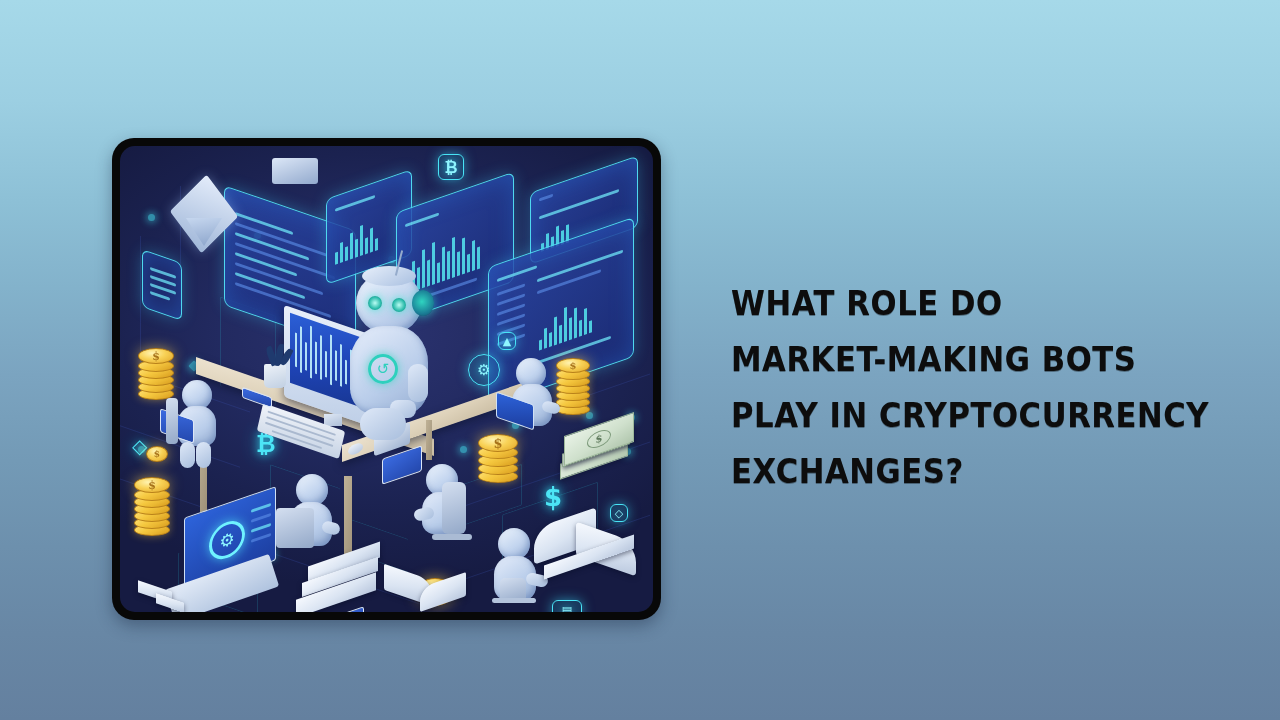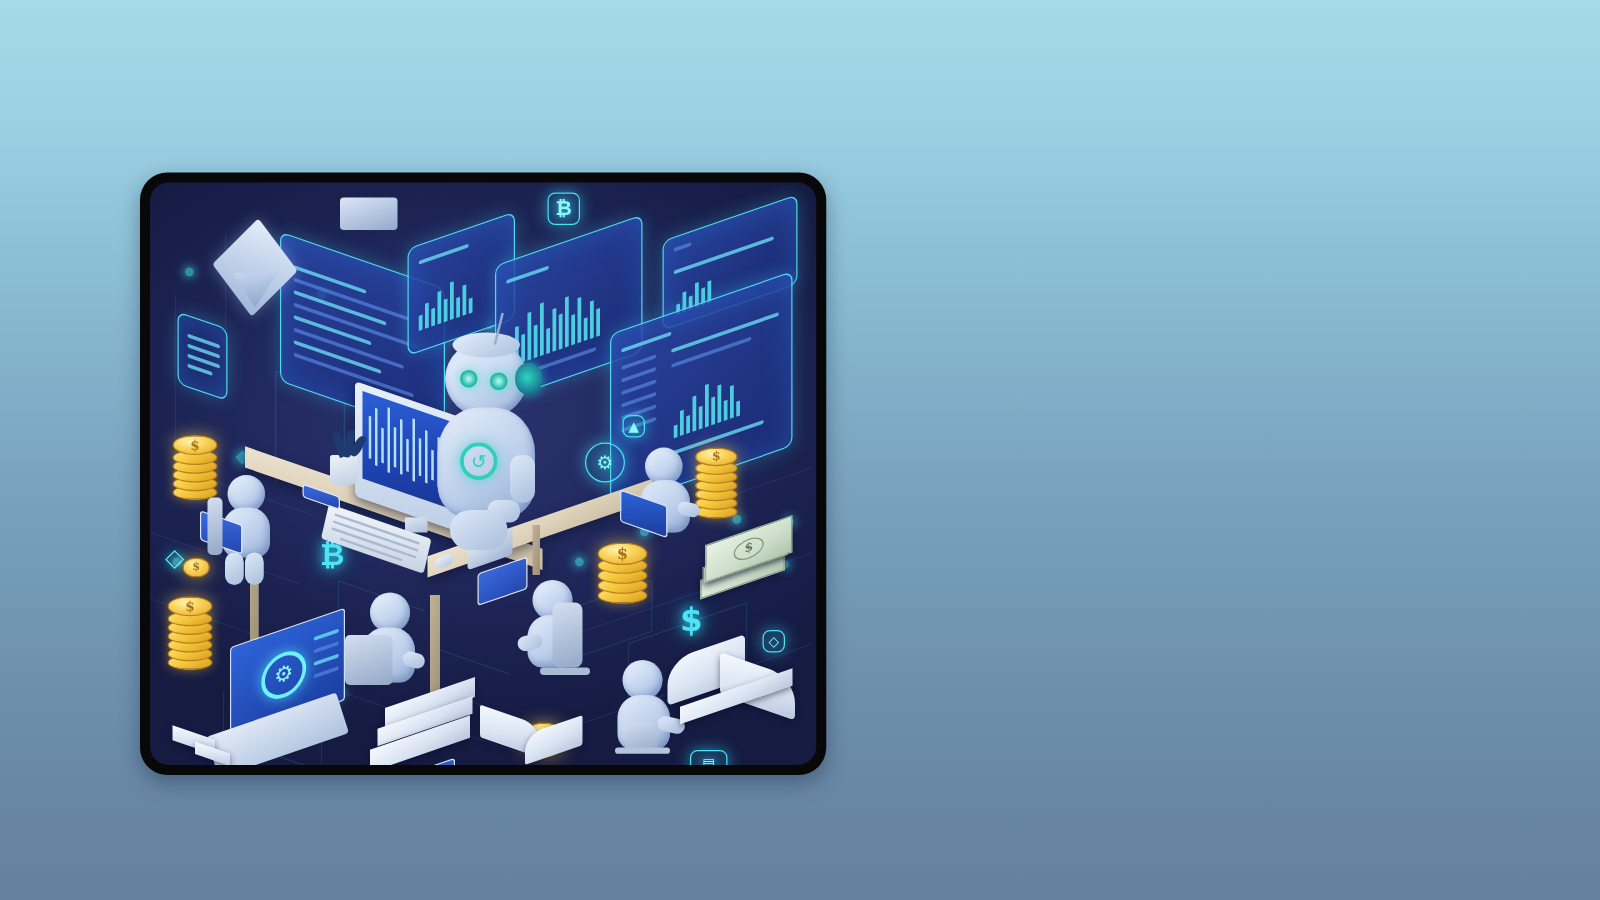--- a/index.html
+++ b/index.html
@@ -593,14 +593,20 @@
                      color:#5e7a5c;font-size:10px;font-weight:bold;text-align:center;line-height:14px;
                      font-family:'DejaVu Serif',serif;">$</span>
       </div>
 
       <div class="tablet" style="left:210px;top:466px;width:34px;height:16px;transform:skewY(-19deg);"></div>
       <div class="glyph-box" style="left:432px;top:454px;width:30px;height:20px;font-size:11px;">▤</div>
 
     </div>
   </div>
 
+  <div class="headline">
+    <div class="hl-line">WHAT ROLE DO</div>
+    <div class="hl-line">MARKET-MAKING BOTS</div>
+    <div class="hl-line">PLAY IN CRYPTOCURRENCY</div>
+    <div class="hl-line">EXCHANGES?</div>
+  </div>
 
 </div>
 
 </body></html>

